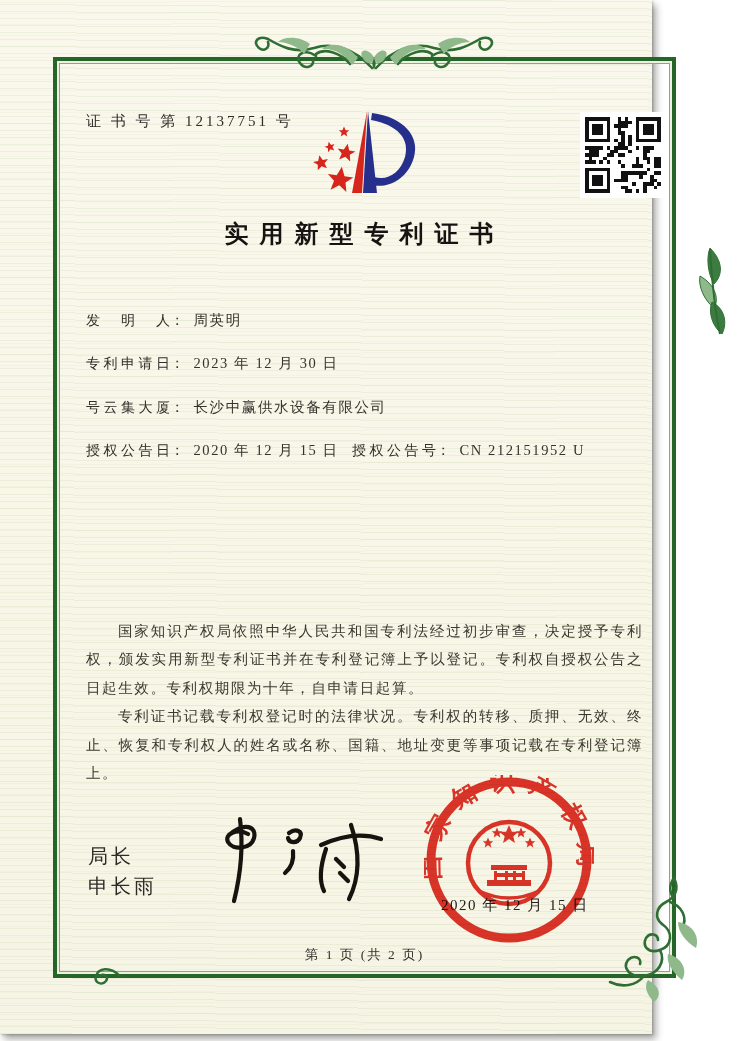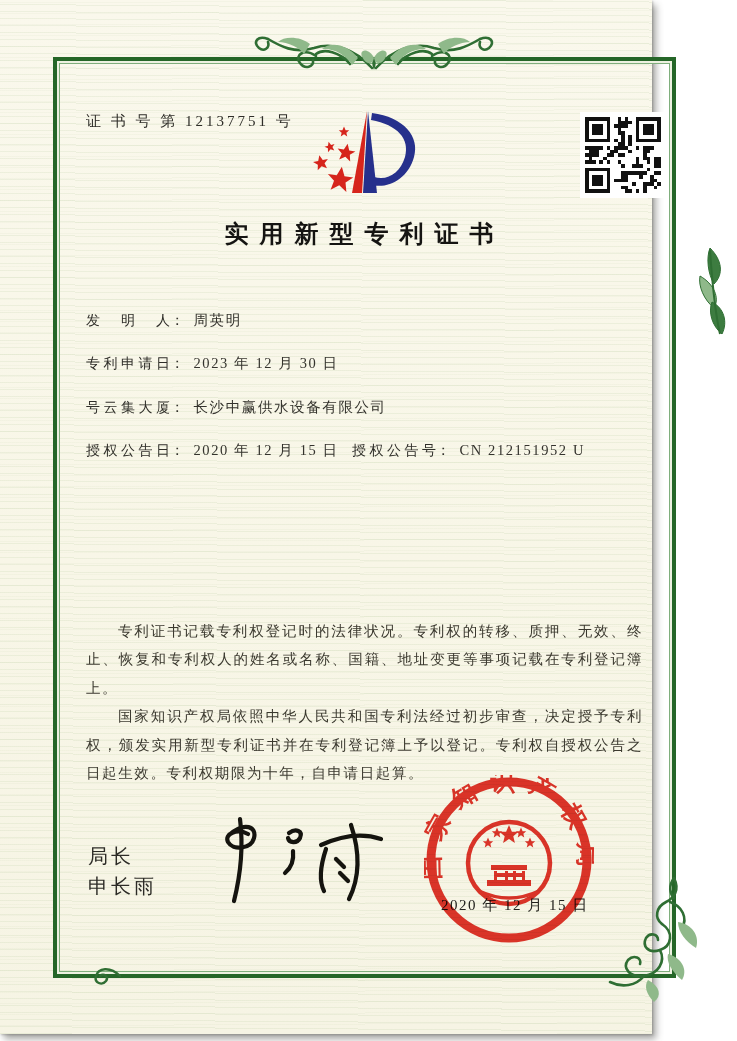--- a/index.html
+++ b/index.html
@@ -267,22 +267,22 @@
     </div>
     <div class="frow">
       <span class="flabel">授权公告日</span><span class="colon">：</span><span class="fvalue">2020 年 12 月 15 日</span>
       <span class="pair2">
         <span class="flabel">授权公告号</span><span class="colon">：</span><span class="fvalue">CN 212151952 U</span>
       </span>
     </div>
   </div>
 
   <div class="paras">
+    <p>国家知识产权局依照中华人民共和国专利法经过初步审查，决定授予专利权，颁发实用新型专利证书并在专利登记簿上予以登记。专利权自授权公告之日起生效。专利权期限为十年，自申请日起算。</p>
     <p>专利证书记载专利权登记时的法律状况。专利权的转移、质押、无效、终止、恢复和专利权人的姓名或名称、国籍、地址变更等事项记载在专利登记簿上。</p>
-    <p>国家知识产权局依照中华人民共和国专利法经过初步审查，决定授予专利权，颁发实用新型专利证书并在专利登记簿上予以登记。专利权自授权公告之日起生效。专利权期限为十年，自申请日起算。</p>
   </div>
 
   <div class="signer">
     <div>局长</div>
     <div>申长雨</div>
   </div>
 
   <svg class="signature" width="198" height="95" viewBox="0 0 198 95">
     <g fill="none" stroke="#15140f" stroke-width="4.2" stroke-linecap="round" stroke-linejoin="round">
       <path d="M36,22 C52,8 64,14 61,25 C58,36 40,38 35,29 C31,21 44,15 55,21"></path>
@@ -318,15 +318,16 @@
       <rect x="71" y="98" width="28" height="4"></rect>
       <rect x="63" y="105" width="44" height="6"></rect>
       <rect x="70" y="96" width="3" height="9"></rect>
       <rect x="81" y="96" width="3" height="9"></rect>
       <rect x="89" y="96" width="3" height="9"></rect>
       <rect x="98" y="96" width="3" height="9"></rect>
       <path d="M55,116 Q85,130 115,116" fill="none" stroke="#df241a" stroke-width="3.5"></path>
     </g>
   </svg>
 
+  <div class="page-note">第 1 页 (共 2 页)</div>
 
 
 </div>
 
 </body></html>

